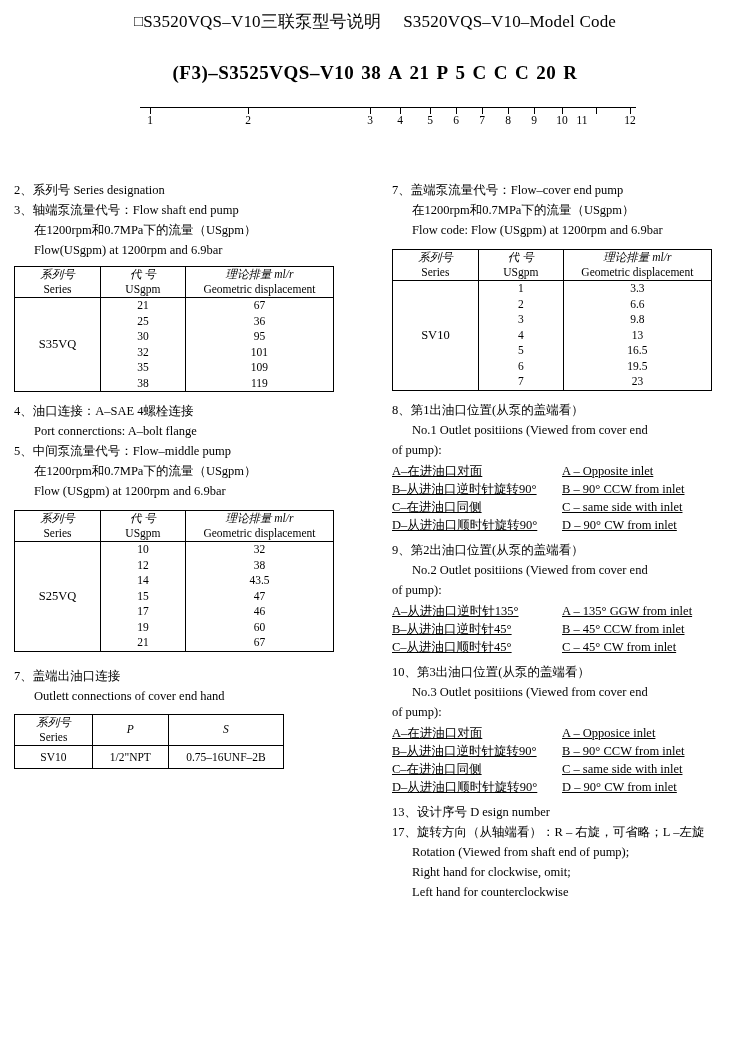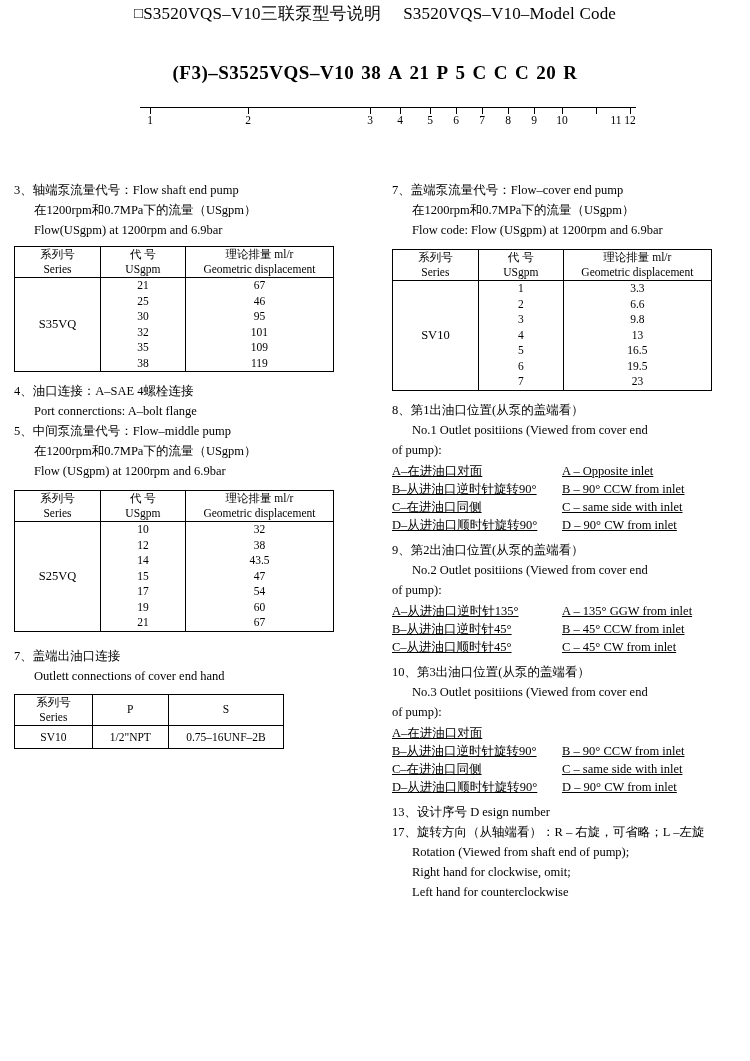--- a/index.html
+++ b/index.html
@@ -17,21 +17,21 @@
   }
   .page {
     position: relative;
     width: 750px;
     height: 1061px;
     overflow: hidden;
   }
   
   .title-row {
     position: absolute;
-    top: 2px;
+    top: 10px;
     left: 0;
     width: 750px;
     text-align: center;
     font-size: 17px;
     letter-spacing: 0.2px;
   }
   .title-row .sq {
     font-size: 15px;
     vertical-align: 1px;
   }
@@ -120,21 +120,21 @@
     border: 1px solid #000;
     padding: 0;
     text-align: center;
     font-weight: normal;
     vertical-align: middle;
   }
   .hdr-cell {
     line-height: 15px;
     padding: 3px 4px;
   }
-  .hdr-cell .cn { display: block; }
+  .hdr-cell .cn { display: block; font-style: italic; }
   .hdr-cell .en { display: block; }
   .stack {
     line-height: 15.5px;
     padding: 4px 0;
   }
   .stack div { line-height: 15.5px; }
   .series-cell { font-size: 12.5px; }
 
   
   .t1 { width: 320px; }
@@ -195,27 +195,30 @@
     <span style="left:10px">1</span>
     <span style="left:108px">2</span>
     <span style="left:230px">3</span>
     <span style="left:260px">4</span>
     <span style="left:290px">5</span>
     <span style="left:316px">6</span>
     <span style="left:342px">7</span>
     <span style="left:368px">8</span>
     <span style="left:394px">9</span>
     <span style="left:422px">10</span>
-    <span style="left:476px">11</span>
+    <span style="left:442px">11</span>
     <span style="left:490px">12</span>
   </div>
 
   <div class="col-left">
 
 
+    <div class="item">
+      <div class="line">2、系列号  Series designation</div>
+    </div>
 
     <div class="item">
       <div class="line">3、轴端泵流量代号：Flow shaft end pump</div>
       <div class="line indent1">在1200rpm和0.7MPa下的流量（USgpm）</div>
       <div class="line indent1">Flow(USgpm) at 1200rpm  and 6.9bar</div>
     </div>
 
     <table class="tbl t1">
       <tbody>
           <tr>
@@ -237,21 +240,21 @@
         <td class="c2 stack">
           <div>21</div>
           <div>25</div>
           <div>30</div>
           <div>32</div>
           <div>35</div>
           <div>38</div>
         </td>
         <td class="c3 stack">
           <div>67</div>
-          <div>46</div>
+          <div>36</div>
           <div>95</div>
           <div>101</div>
           <div>109</div>
           <div>119</div>
         </td>
       </tr>
     </tbody>
       </table>
 
     <div class="gap-m"></div>
@@ -292,21 +295,21 @@
           <div>15</div>
           <div>17</div>
           <div>19</div>
           <div>21</div>
         </td>
         <td class="c3 stack">
           <div>32</div>
           <div>38</div>
           <div>43.5</div>
           <div>47</div>
-          <div>54</div>
+          <div>46</div>
           <div>60</div>
           <div>67</div>
         </td>
       </tr>
     </tbody>
       </table>
 
     <div class="gap-l"></div>
 
     <div class="item">
@@ -431,20 +434,21 @@
     </div>
 
     <div class="gap-s"></div>
 
     <div class="item">
       <div class="line">10、第3出油口位置(从泵的盖端看）</div>
       <div class="line indent1">No.3 Outlet positiions (Viewed  from cover end</div>
       <div class="line">of pump):</div>
       <div class="two-col-line">
         <span class="a">A–在进油口对面</span>
+        <span class="b">A – Opposice inlet</span>
       </div>
       <div class="two-col-line">
         <span class="a">B–从进油口逆时针旋转90°</span>
         <span class="b">B – 90°  CCW from inlet</span>
       </div>
       <div class="two-col-line">
         <span class="a">C–在进油口同侧</span>
         <span class="b">C – same side with inlet</span>
       </div>
       <div class="two-col-line">

